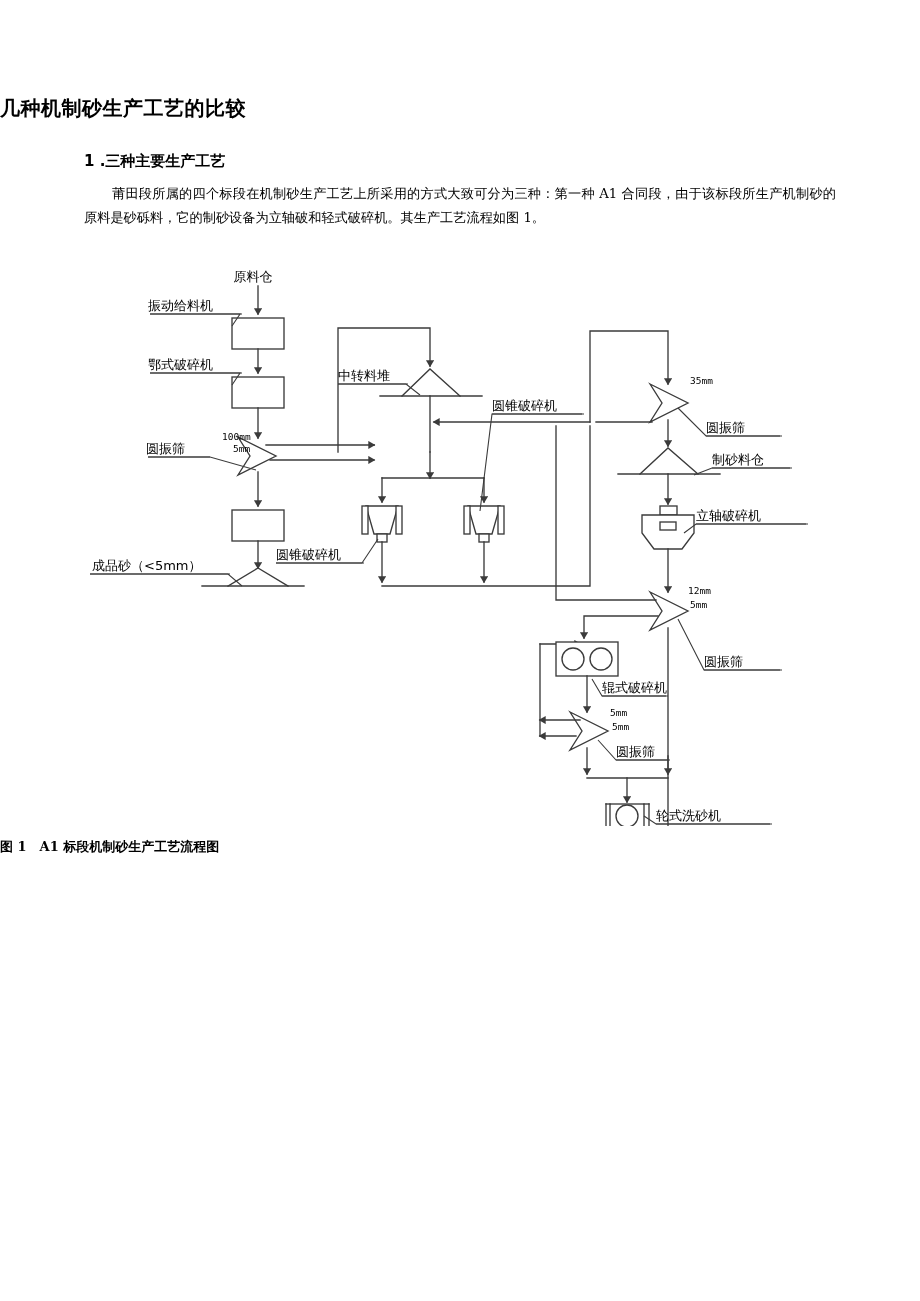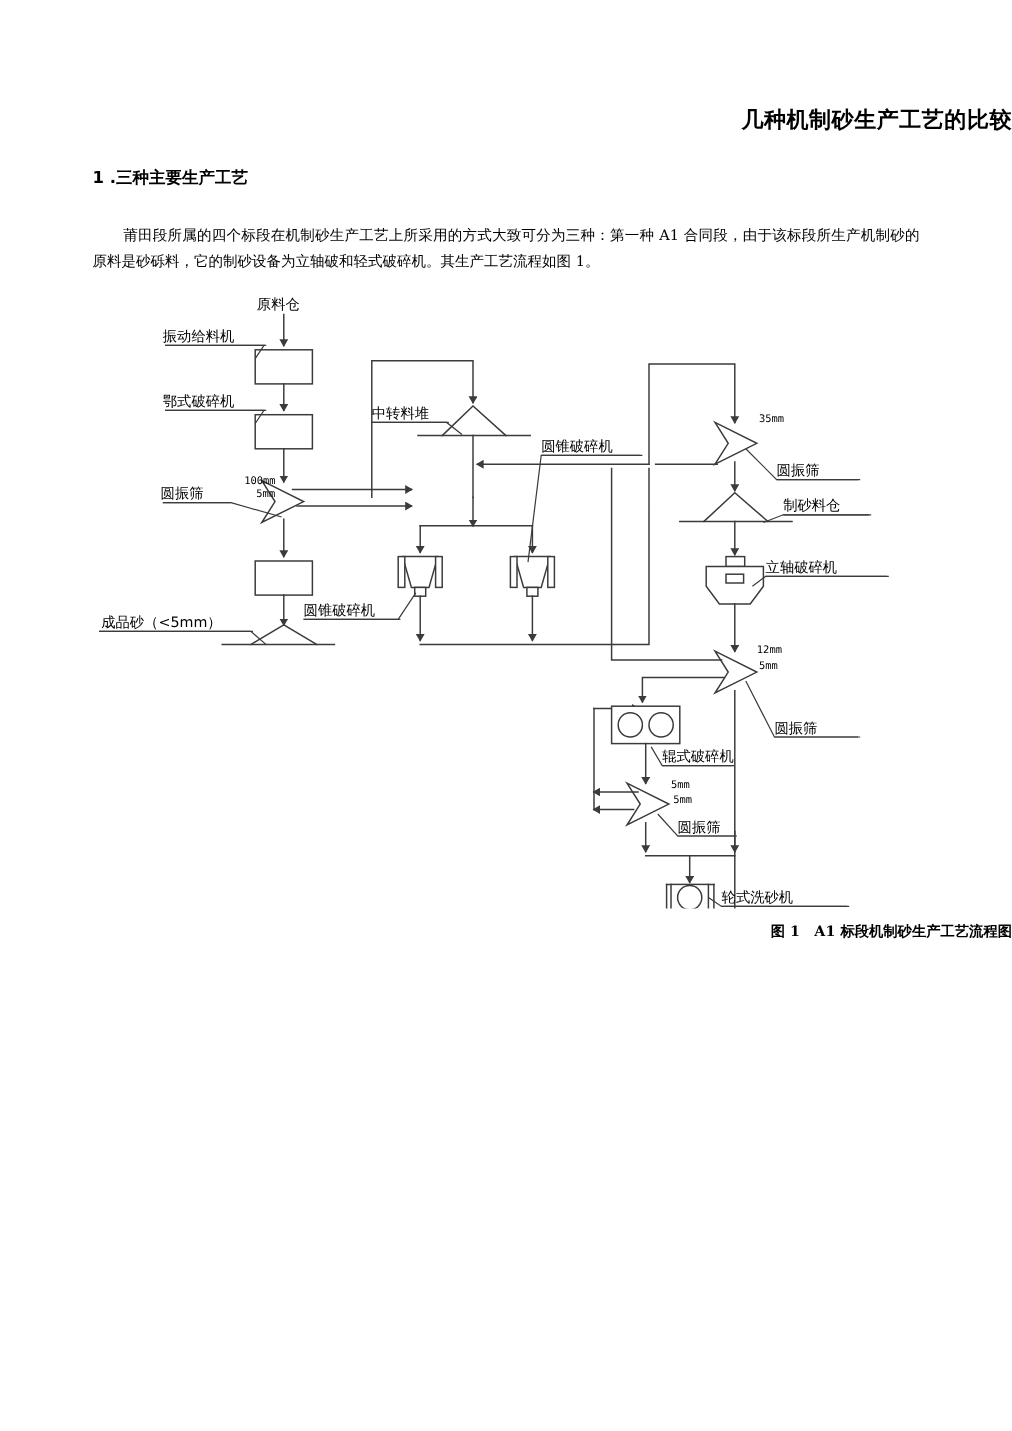--- a/index.html
+++ b/index.html
@@ -17,21 +17,21 @@
   }
   .page {
     position: absolute;
     inset: 0;
     background: #fff;
   }
   .doc-title {
     position: absolute;
     left: 0; right: 0;
     top: 95px;
-    text-align: right;
+    text-align: left;
     font-size: 20px;
     font-weight: bold;
     letter-spacing: 0.5px;
     font-family: "DejaVu Sans", "Liberation Sans", sans-serif;
   }
   .section-heading {
     position: absolute;
     left: 84px;
     top: 152px;
     font-size: 15px;
@@ -42,26 +42,26 @@
     position: absolute;
     left: 84px;
     width: 752px;
     font-size: 13.2px;
     line-height: 24px;
     text-align: justify;
     text-justify: inter-character;
     text-indent: 28px;
     font-family: "DejaVu Serif", "Liberation Serif", serif;
   }
-  .para-1 { top: 182px; margin-top: 21px; }
+  .para-1 { top: 182px; }
   .caption {
     position: absolute;
     left: 0; right: 0;
     top: 838px;
-    text-align: right;
+    text-align: left;
     font-size: 13px;
     font-weight: bold;
     font-family: "DejaVu Serif", "Liberation Serif", serif;
   }
   .para-2 { top: 880px; }
   .para-3 { top: 952px; }
 
   .figure {
     position: absolute;
     left: 90px;

